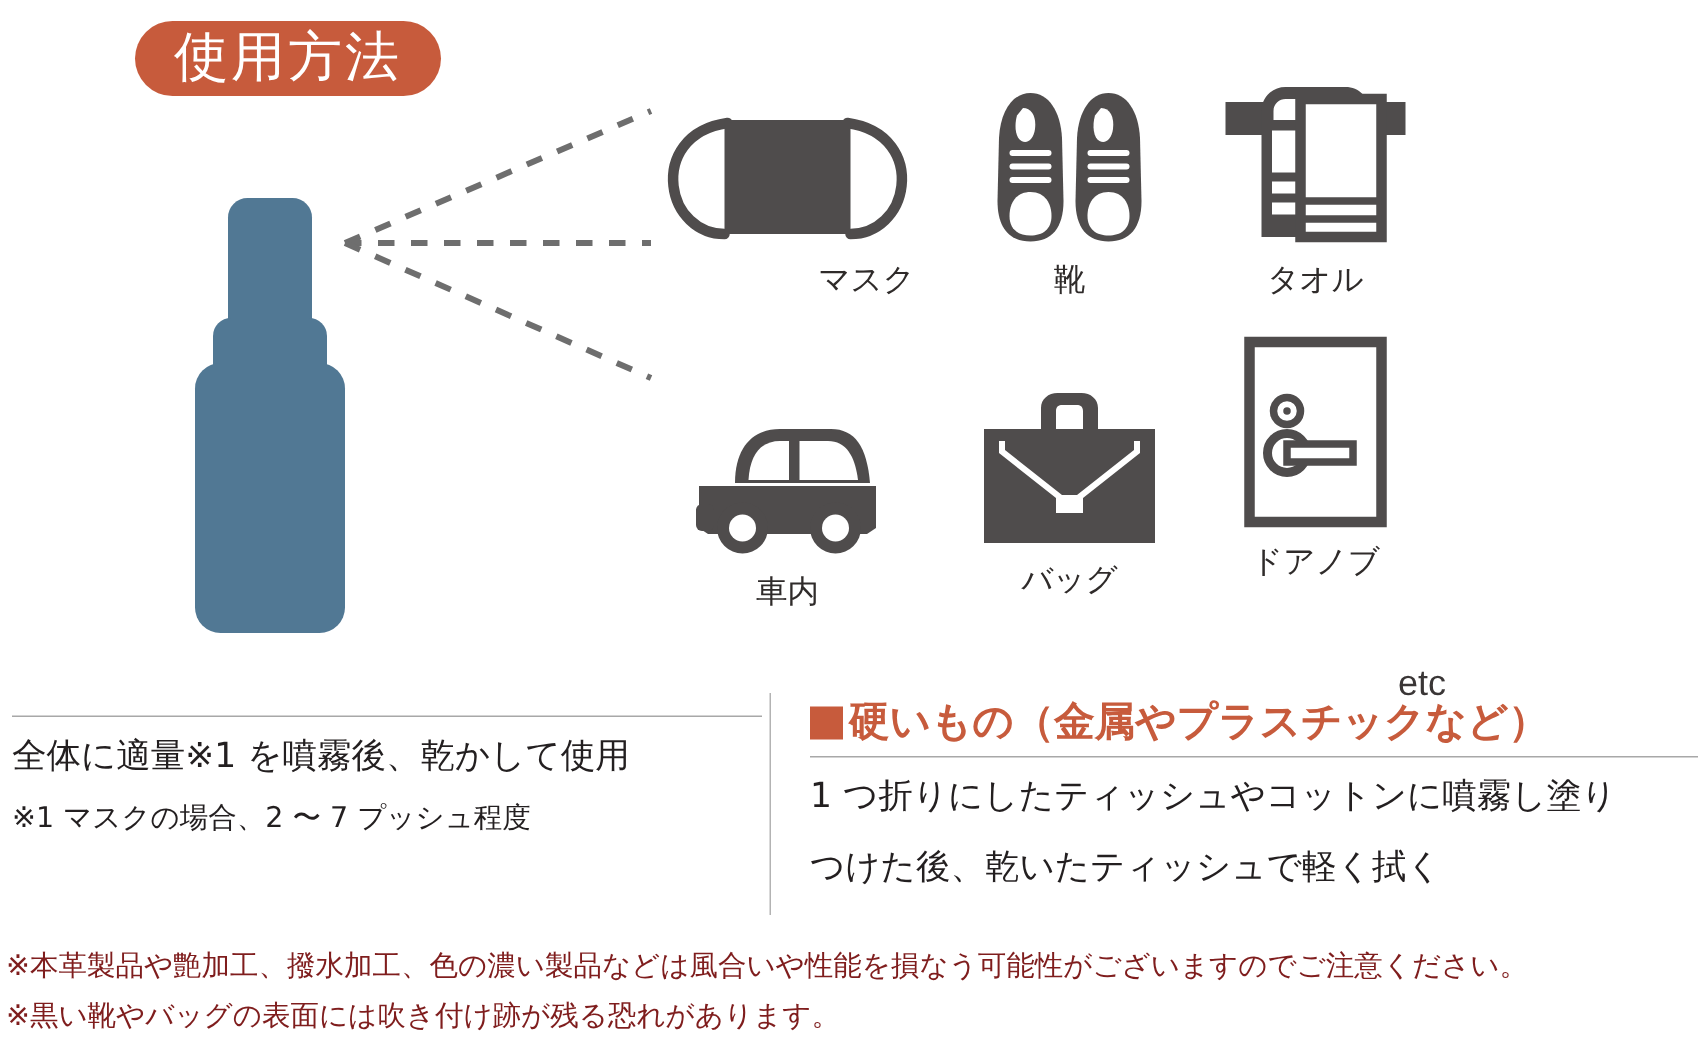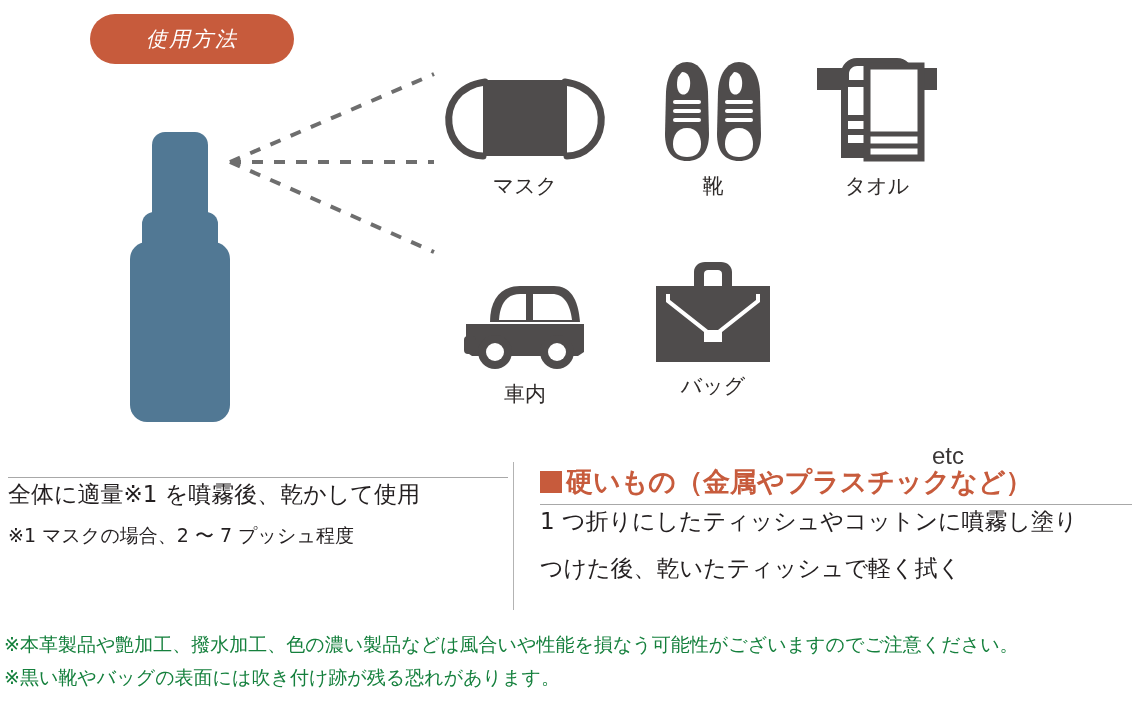--- a/index.html
+++ b/index.html
@@ -25,25 +25,24 @@
     width: 204px;
     height: 50px;
     border-radius: 25px;
     background: #c75b3c;
     display: flex;
     align-items: center;
     justify-content: center;
   }
   .badge-label {
     color: #ffffff;
-    font-size: 21px;
+    font-size: 36px;
     letter-spacing: 2px;
     font-family: "DejaVu Sans", "Liberation Sans", sans-serif;
     line-height: 1;
-    font-style: italic;
   }
 
   
   .bottle {
     position: absolute;
     left: 128px;
     top: 132px;
     width: 108px;
     height: 290px;
   }
@@ -126,20 +125,21 @@
     background: #c75b3c;
     margin-right: 4px;
     flex: none;
   }
   .rule {
     height: 1px;
     background: #a8a8a8;
     margin-top: 9px;
   }
   .usage-line {
+    margin-top: 10px;
     font-size: 23px;
     color: #231f20;
     line-height: 1.42;
     white-space: nowrap;
     font-family: "DejaVu Sans", "Liberation Sans", sans-serif;
   }
   .usage-line.small {
     font-size: 19px;
     margin-top: 11px;
   }
@@ -156,21 +156,21 @@
 
   
   .footnotes {
     position: absolute;
     left: 4px;
     top: 628px;
     width: 1130px;
   }
   .footnote {
     font-size: 19px;
-    color: #15803d;
+    color: #7f1d1d;
     line-height: 1.75;
     white-space: nowrap;
     font-family: "DejaVu Sans", "Liberation Sans", sans-serif;
   }
 </style>
 </head>
 <body>
 
 <div class="badge">
   <span class="badge-label">使用方法</span>
@@ -192,21 +192,21 @@
     <g stroke="#6e6e6e" stroke-width="4" stroke-linecap="butt" stroke-dasharray="11 11" fill="none">
       <line x1="8" y1="102" x2="212" y2="14"></line>
       <line x1="8" y1="102" x2="212" y2="102"></line>
       <line x1="8" y1="102" x2="212" y2="192"></line>
     </g>
   </svg>
 </div>
 
 <div class="icon-grid">
 
-  <div class="icon-cell" style="left:0px; top:0px;">
+  <div class="icon-cell" style="left:0px; top:0px;text-align:right;">
     <div class="icon-art">
       <svg width="168" height="94" viewBox="0 0 168 94" xmlns="http://www.w3.org/2000/svg">
 
         <path d="M44 12 C16 16 6 36 8 54 C10 72 24 86 42 86" fill="none" stroke="#4f4c4c" stroke-width="7" stroke-linecap="round"></path>
         <path d="M124 12 C152 16 162 36 160 54 C158 72 144 86 126 86" fill="none" stroke="#4f4c4c" stroke-width="7" stroke-linecap="round"></path>
 
         <rect x="42" y="10" width="84" height="76" fill="#4f4c4c"></rect>
       </svg>
     </div>
     <div class="icon-label">マスク</div>
@@ -309,20 +309,35 @@
           <path d="M71 16 L90 16 C102 16 108 26 110 42 L71 42 Z"></path>
 
           <circle cx="33" cy="74" r="9"></circle>
           <circle cx="95" cy="74" r="9"></circle>
         </g>
       </svg>
     </div>
     <div class="icon-label">車内</div>
   </div>
 
+  <div class="icon-cell" style="left:352px; top:188px;">
+    <div class="icon-art">
+      <svg width="96" height="128" viewBox="0 0 96 128" xmlns="http://www.w3.org/2000/svg">
+
+        <rect x="4" y="4" width="88" height="120" fill="#ffffff" stroke="#4f4c4c" stroke-width="7"></rect>
+
+        <circle cx="29" cy="50" r="9" fill="none" stroke="#4f4c4c" stroke-width="5"></circle>
+        <circle cx="29" cy="50" r="2.5" fill="#4f4c4c"></circle>
+
+        <circle cx="29" cy="78" r="13" fill="none" stroke="#4f4c4c" stroke-width="6"></circle>
+        <rect x="29" y="72" width="44" height="12" fill="#ffffff" stroke="#4f4c4c" stroke-width="5"></rect>
+      </svg>
+    </div>
+    <div class="icon-label">ドアノブ</div>
+  </div>
 
   <div class="etc-note">etc</div>
 </div>
 
 <div class="v-divider"></div>
 
 <div class="usage">
 
   <div class="usage-col col-left">
     <div class="rule"></div>

